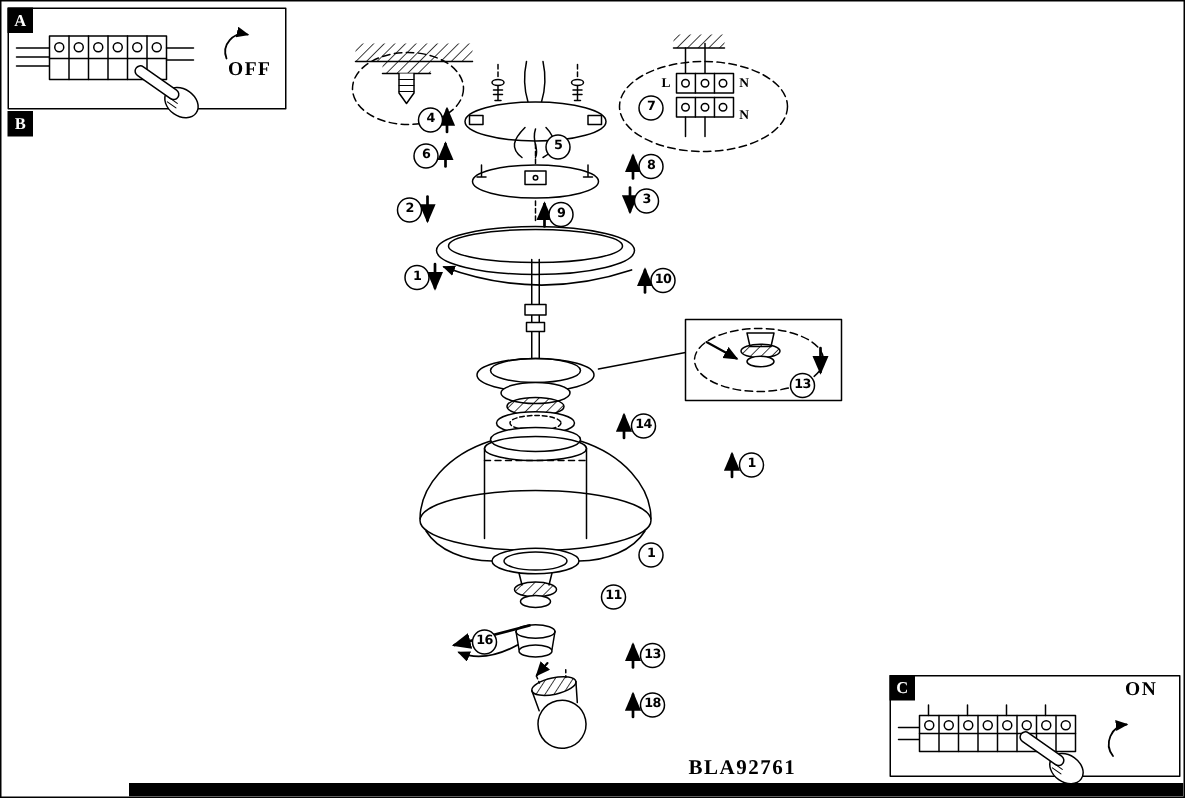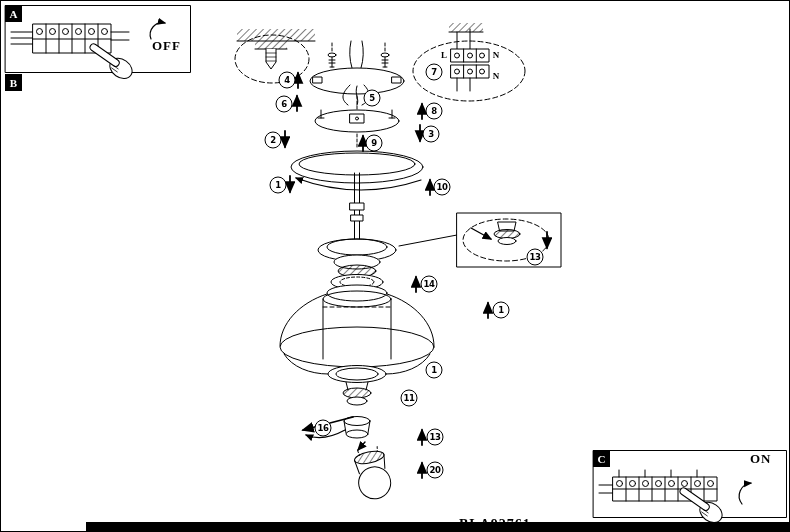--- a/index.html
+++ b/index.html
@@ -23,21 +23,21 @@
   .state{
     position:absolute;font-size:13px;font-weight:bold;color:#000;
     font-family:"Liberation Serif",serif;letter-spacing:1px;z-index:3;
   }
   .wire-label{
     position:absolute;font-size:9px;font-weight:bold;color:#000;
     font-family:"Liberation Serif",serif;transform:translate(-50%,-50%);z-index:3;
   }
   .model{
     position:absolute;font-size:14px;color:#000;font-weight:600;
-    font-family:"Liberation Serif",serif;letter-spacing:1px;z-index:3;margin-top:12px;
+    font-family:"Liberation Serif",serif;letter-spacing:1px;z-index:3;
   }
   .bottom-bar{position:absolute;left:85px;top:521px;width:703px;height:9px;background:#000;z-index:2;}
 </style>
 </head>
 <body>
 
 <div class="stage">
 
   <svg class="drawing" width="790" height="532" viewBox="0 0 790 532">
     <defs>
@@ -254,19 +254,19 @@
   <span class="step" style="left:433px;top:110px">8</span>
   <span class="step" style="left:373px;top:142px">9</span>
   <span class="step" style="left:441px;top:186px">10</span>
   <span class="step" style="left:534px;top:256px">13</span>
   <span class="step" style="left:500px;top:309px">1</span>
   <span class="step" style="left:428px;top:283px">14</span>
   <span class="step" style="left:433px;top:369px">1</span>
   <span class="step" style="left:408px;top:397px">11</span>
   <span class="step" style="left:434px;top:436px">13</span>
   <span class="step" style="left:322px;top:427px">16</span>
-  <span class="step" style="left:434px;top:469px">20</span>
+  <span class="step" style="left:434px;top:469px">18</span>
 
   <span class="model" style="left:458px;top:504px">BLA92761</span>
 
   <div class="bottom-bar"></div>
 
 </div>
 
 </body></html>

